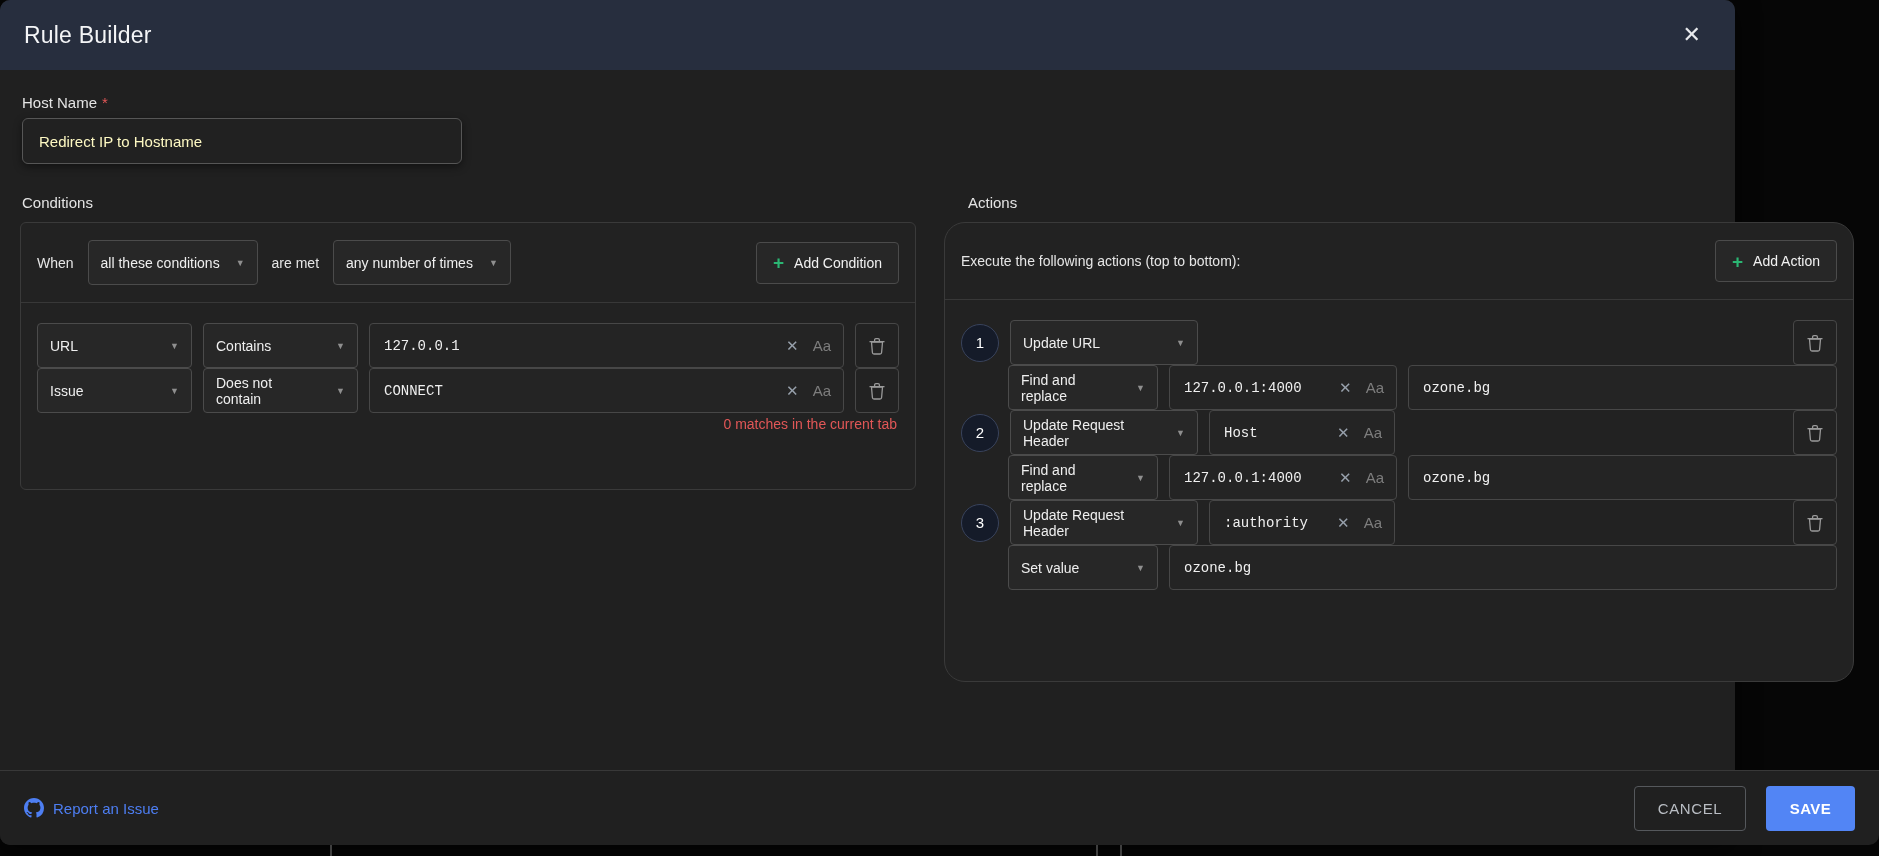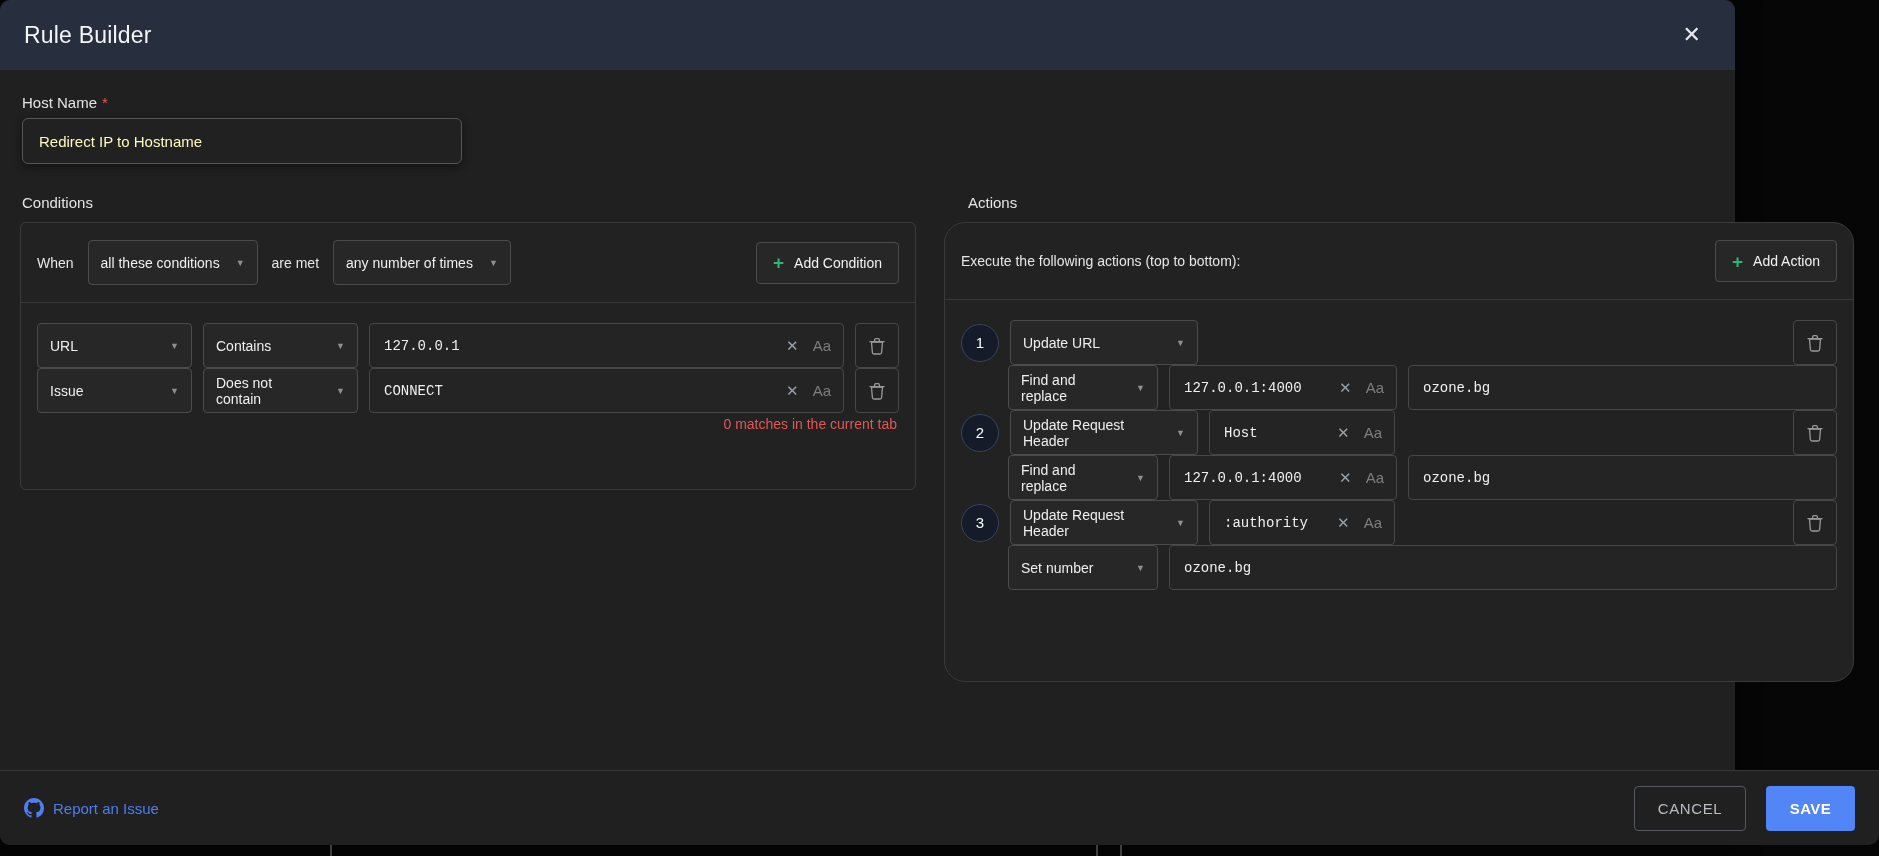--- a/index.html
+++ b/index.html
@@ -211,21 +211,21 @@
           <button class="trash-btn" style="margin-left:auto;">
             <svg width="16" height="18" viewBox="0 0 16 18" fill="none">
                 <path d="M2.5 5.2h11l-.9 10.3a1.6 1.6 0 0 1-1.6 1.5H5a1.6 1.6 0 0 1-1.6-1.5L2.5 5.2Z" stroke="#9a9a9a" stroke-width="1.3"></path>
                 <path d="M1 4.7h14" stroke="#9a9a9a" stroke-width="1.3" stroke-linecap="round"></path>
                 <path d="M5.6 4.5V2.9c0-.7.6-1.3 1.3-1.3h2.2c.7 0 1.3.6 1.3 1.3v1.6" stroke="#9a9a9a" stroke-width="1.3"></path>
               </svg>
           </button>
         </div>
         <div class="crow sub-indent">
           <div class="dd" style="width:150px;">
-            <span>Set number</span>
+            <span>Set value</span>
             <span class="caret">▼</span>
           </div>
           <div class="tinput" style="flex:1;">
             <input type="text" value="ozone.bg" style="">
           </div>
         </div>
 
       </div>
     </div>
 

